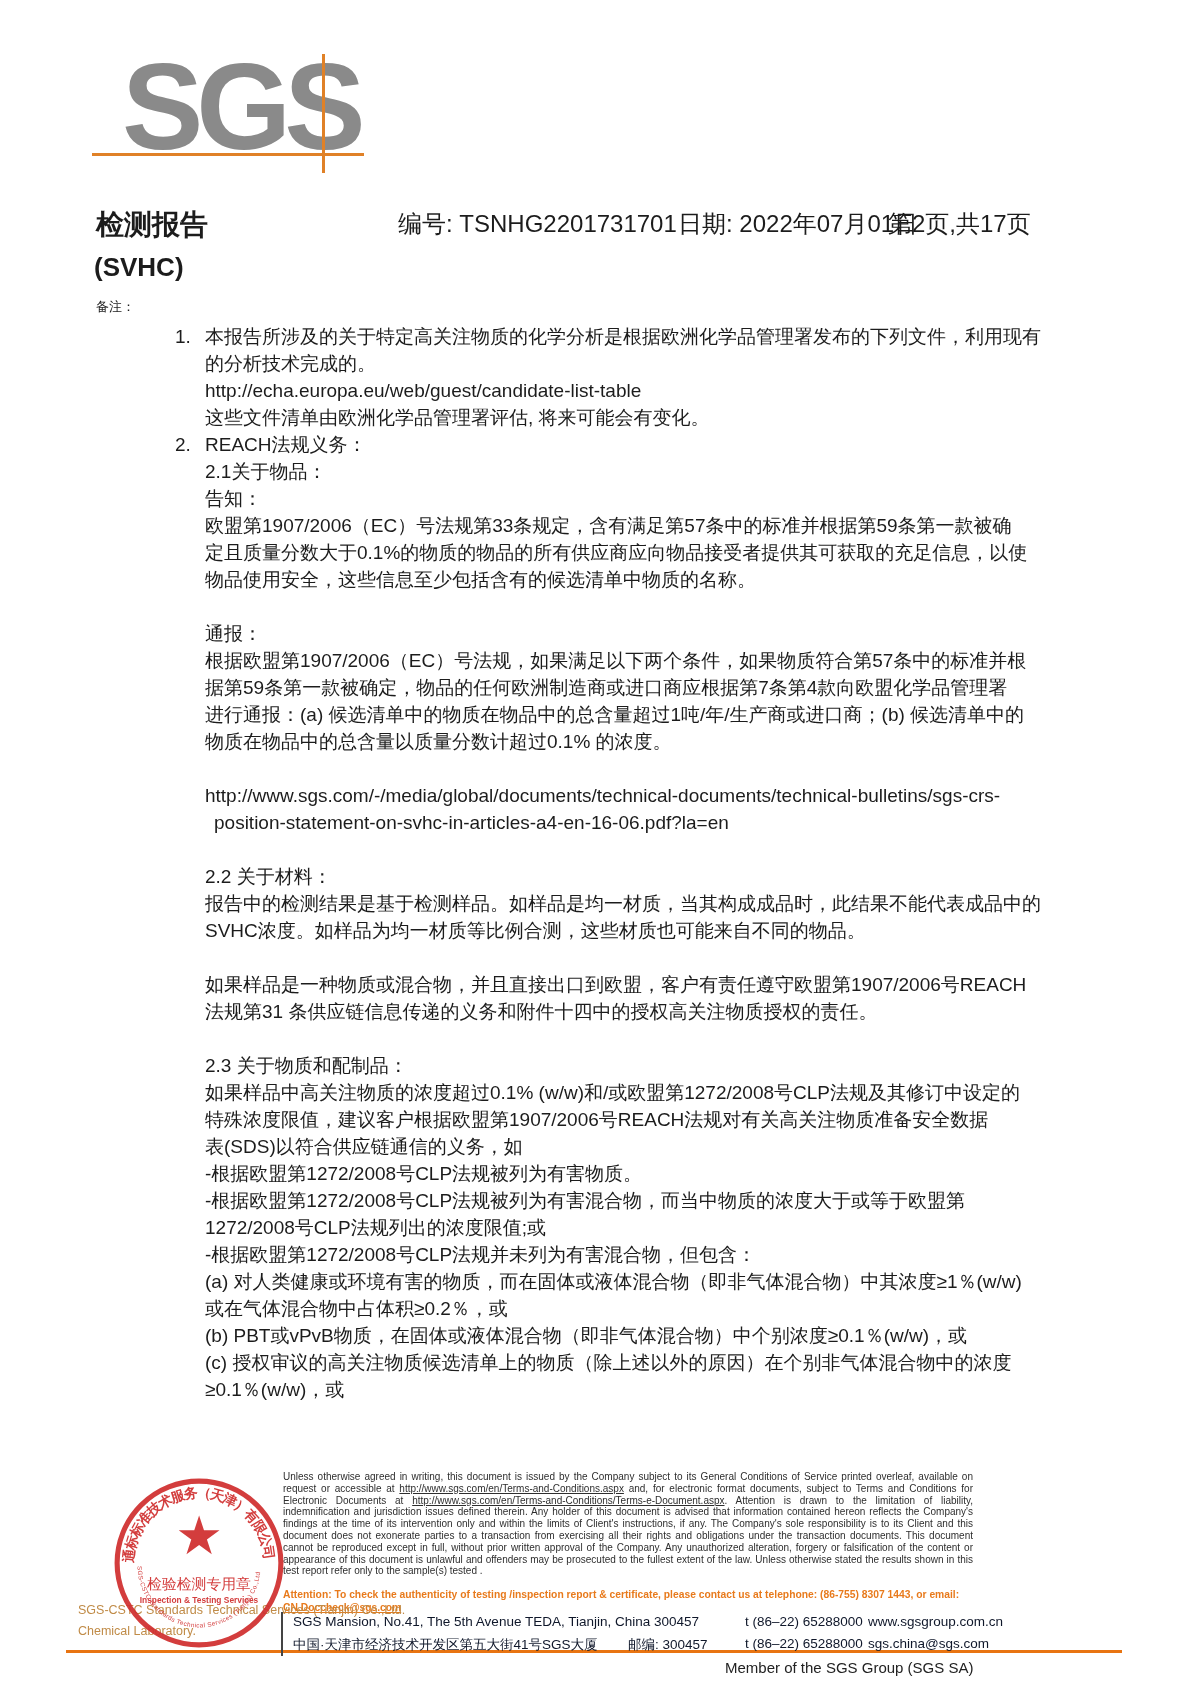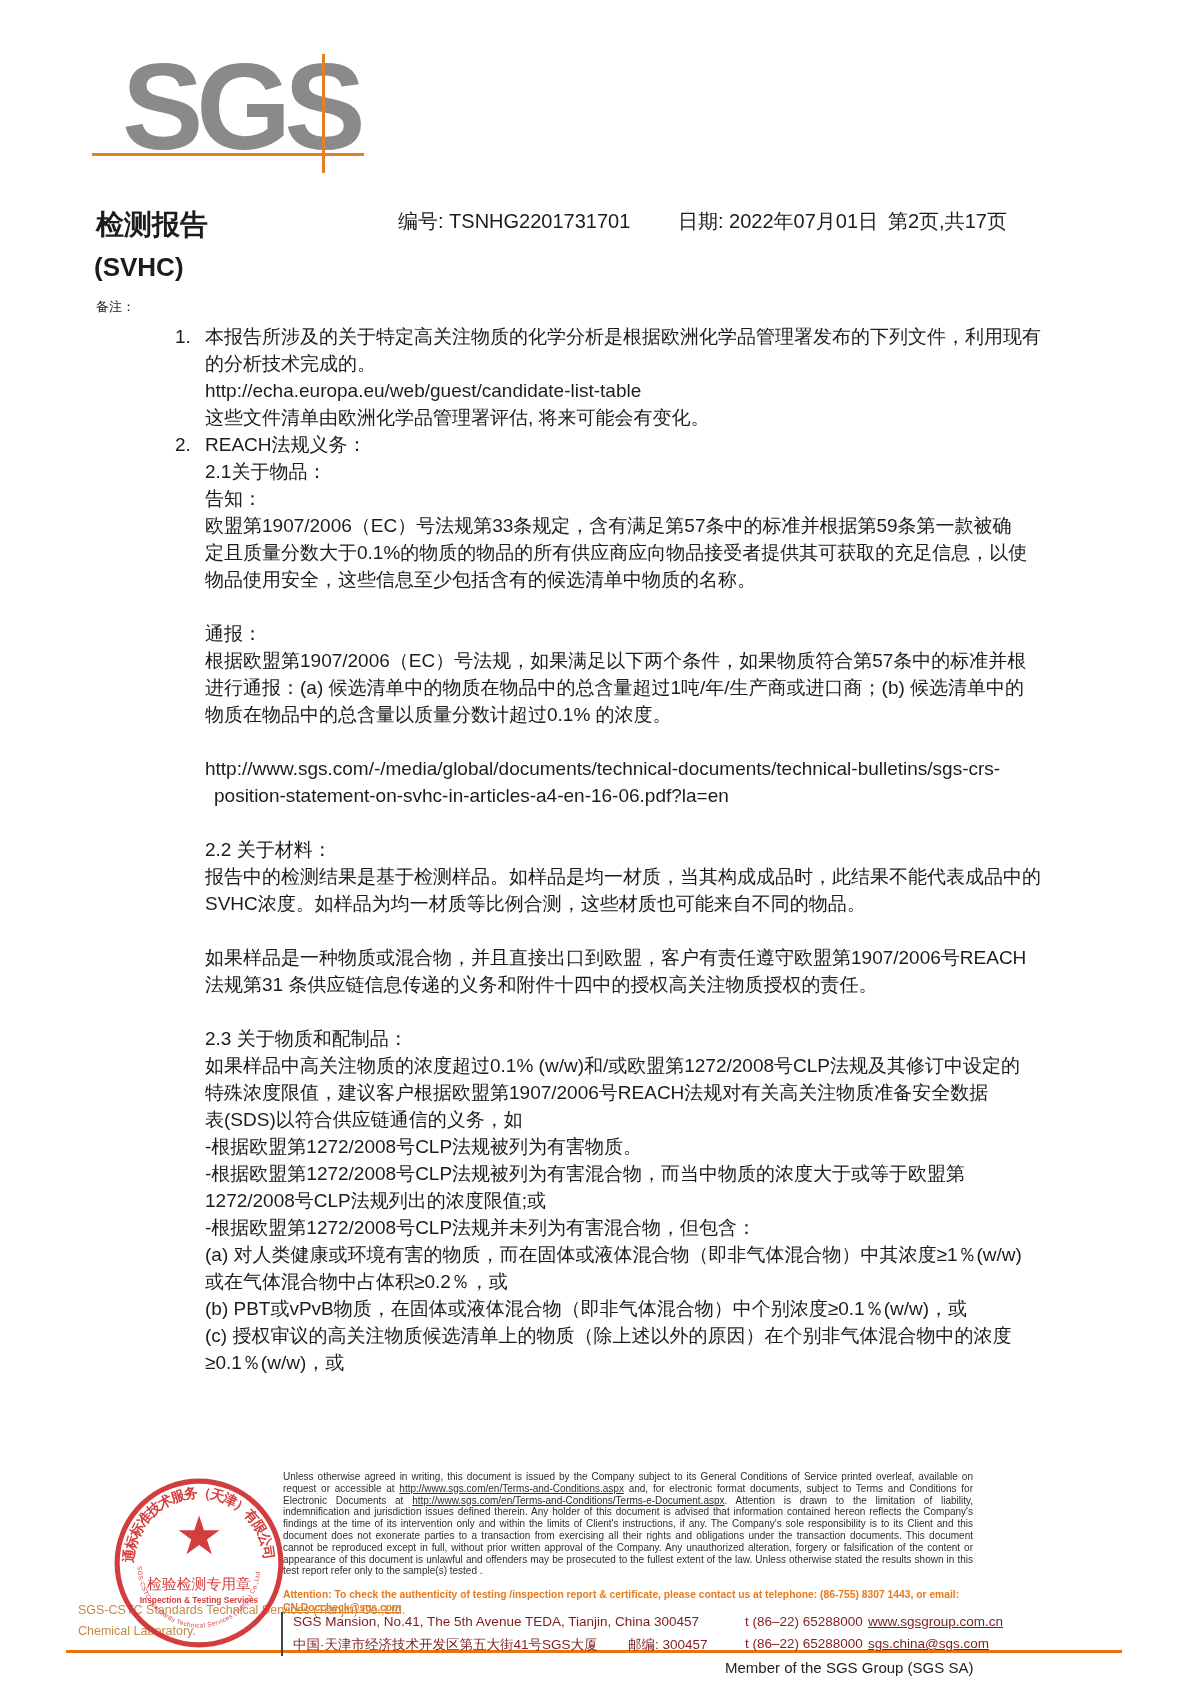--- a/index.html
+++ b/index.html
@@ -12,21 +12,21 @@
   .logo-text{
     position:absolute; left:122px; top:46px;
     font-size:122px; font-weight:bold; color:#8a8a8a;
     letter-spacing:-7px; line-height:1;
   }
   .logo-hline{position:absolute; left:92px; top:153px; width:272px; height:3px;}
   .logo-vline{position:absolute; left:322px; top:54px; width:3px; height:119px;}
   
   .doc-title{position:absolute; left:96px; top:206px; font-size:28px; font-weight:bold;text-align:right;}
   .doc-subtitle{position:absolute; left:94px; top:252px; font-size:26px; font-weight:bold;}
-  .hdr-item{position:absolute; top:208px; font-size:20px;text-align:center;}
+  .hdr-item{position:absolute; top:208px; font-size:24px;text-align:center;}
   .hdr-no{left:398px;}
   .hdr-date{left:678px;}
   .hdr-page{left:888px;}
   .notes-label{position:absolute; left:96px; top:298px; font-size:13px;}
   
   .notes-lines{position:absolute; left:205px; top:323px; width:850px;}
   .note-line{position:relative; min-height:27px; line-height:27px; font-size:19px; white-space:nowrap;}
   .note-num{position:absolute; left:-30px;}
   .indent{padding-left:9px;}
   
@@ -37,26 +37,26 @@
     position:absolute; left:283px; top:1471px; width:690px;
     font-size:10px; line-height:11.8px; text-align:justify; color:#2e2e2e;
   }
   .disclaimer .u{text-decoration:underline;}
   .attention{
     position:absolute; left:283px; top:1588px; width:690px;
     font-size:10.3px; line-height:13px; font-weight:bold; color:#e87a1c;
   }
   .attention .u{text-decoration:underline;}
   .addr-block{position:absolute; left:281px; top:1612px; width:745px; border-left:2px solid #444; z-index:4;}
-  .addr-row{position:relative; height:22px; font-size:13.5px; color:#7f1d1d;}
+  .addr-row{position:relative; height:22px; font-size:13.5px; color:#0f172a;}
   .addr-row span{position:absolute; top:2px; white-space:nowrap;}
   .a-c1{left:10px;}
   .a-c1b{left:345px;}
   .a-c2{left:462px;}
-  .a-c3{left:585px;text-decoration:underline;}
+  .a-c3{left:585px;}
   .bottom-rule{position:absolute; left:66px; top:1650px; width:1056px; height:3px;}
   .member{position:absolute; left:725px; top:1659px; font-size:15px; color:#222;}
 </style>
 </head>
 <body>
 
 <div class="page">
 
   <div class="logo-text">SGS</div>
   <div class="logo-hline" style="background:#e08127;"></div>
@@ -76,20 +76,21 @@
       <div class="note-line"><span>这些文件清单由欧洲化学品管理署评估, 将来可能会有变化。</span></div>
       <div class="note-line"><span class="note-num">2.</span><span>REACH法规义务：</span></div>
       <div class="note-line"><span>2.1关于物品：</span></div>
       <div class="note-line"><span>告知：</span></div>
       <div class="note-line"><span>欧盟第1907/2006（EC）号法规第33条规定，含有满足第57条中的标准并根据第59条第一款被确</span></div>
       <div class="note-line"><span>定且质量分数大于0.1%的物质的物品的所有供应商应向物品接受者提供其可获取的充足信息，以使</span></div>
       <div class="note-line"><span>物品使用安全，这些信息至少包括含有的候选清单中物质的名称。</span></div>
       <div class="note-line"><span></span></div>
       <div class="note-line"><span>通报：</span></div>
       <div class="note-line"><span>根据欧盟第1907/2006（EC）号法规，如果满足以下两个条件，如果物质符合第57条中的标准并根</span></div>
+      <div class="note-line"><span>据第59条第一款被确定，物品的任何欧洲制造商或进口商应根据第7条第4款向欧盟化学品管理署</span></div>
       <div class="note-line"><span>进行通报：(a) 候选清单中的物质在物品中的总含量超过1吨/年/生产商或进口商；(b) 候选清单中的</span></div>
       <div class="note-line"><span>物质在物品中的总含量以质量分数计超过0.1% 的浓度。</span></div>
       <div class="note-line"><span></span></div>
       <div class="note-line"><span>http://www.sgs.com/-/media/global/documents/technical-documents/technical-bulletins/sgs-crs-</span></div>
       <div class="note-line indent"><span>position-statement-on-svhc-in-articles-a4-en-16-06.pdf?la=en</span></div>
       <div class="note-line"><span></span></div>
       <div class="note-line"><span>2.2 关于材料：</span></div>
       <div class="note-line"><span>报告中的检测结果是基于检测样品。如样品是均一材质，当其构成成品时，此结果不能代表成品中的</span></div>
       <div class="note-line"><span>SVHC浓度。如样品为均一材质等比例合测，这些材质也可能来自不同的物品。</span></div>
       <div class="note-line"><span></span></div>

